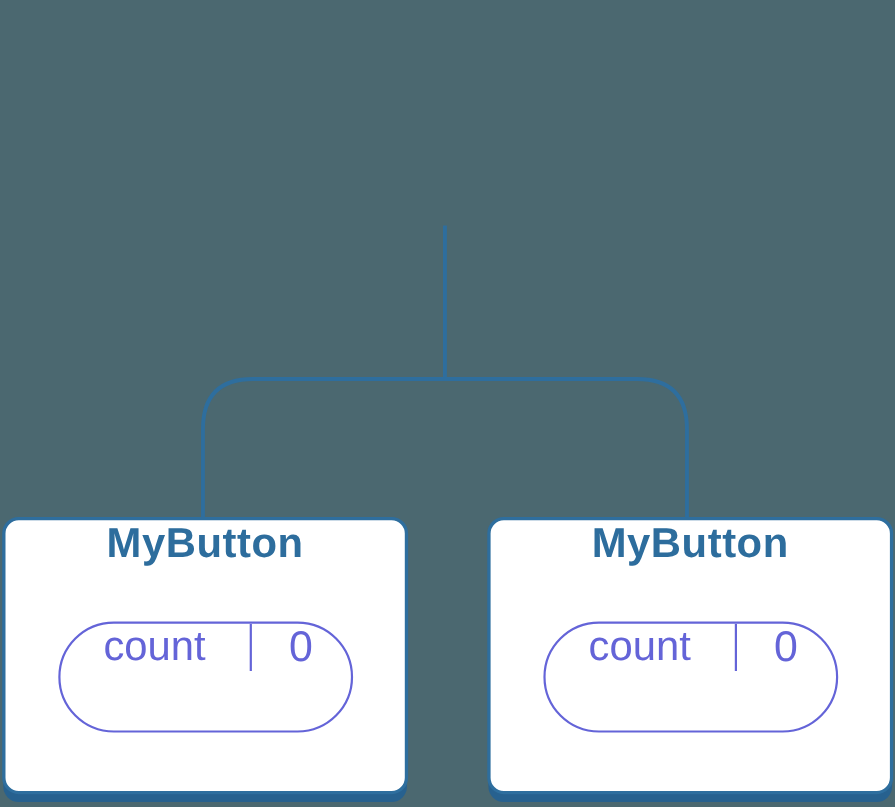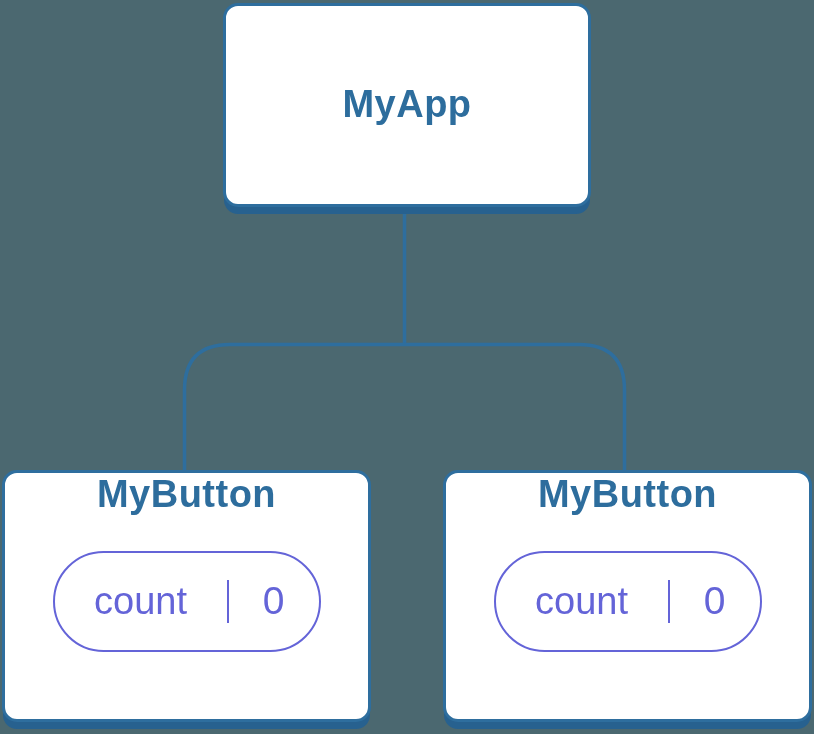--- a/index.html
+++ b/index.html
@@ -46,26 +46,26 @@
   .node-child-left{left:2px;}
   .node-child-right{left:443px;}
   .node-title{
     font-size:38px;
     font-weight:600;
     color:var(--title-text);
     letter-spacing:0.5px;
     line-height:1.15;
   }
   .state-pill{
-    margin-top:34px;
+    margin-top:48px;
     width:268px;height:101px;
     border:2px solid var(--state-accent);
     border-radius:51px;
     display:flex;
-    align-items:center;
+    align-items:flex-start;
     overflow:hidden;
     background:var(--node-fill);
   }
   .state-key{
     flex:1;
     display:flex;align-items:center;justify-content:center;
     border-right:2px solid var(--state-accent);
     font-size:38px;
     color:var(--state-accent);
   }
@@ -79,23 +79,20 @@
 </head>
 <body>
 
 <div class="canvas">
 
   <svg class="connector-svg" viewBox="0 0 814 734" fill="none" stroke="currentColor" stroke-width="3.5">
     <path d="M 404.5 205 L 404.5 346"></path>
     <path d="M 184.5 472 L 184.5 390 Q 184.5 344.5 230 344.5 L 579 344.5 Q 624.5 344.5 624.5 390 L 624.5 472"></path>
   </svg>
 
-  <div class="node node-root">
-    <div class="node-title">MyApp</div>
-  </div>
 
   <div class="node node-child node-child-left">
     <div class="node-title">MyButton</div>
     <div class="state-pill">
       <div class="state-key">count</div>
       <div class="state-value">0</div>
     </div>
   </div>
 
   <div class="node node-child node-child-right">

